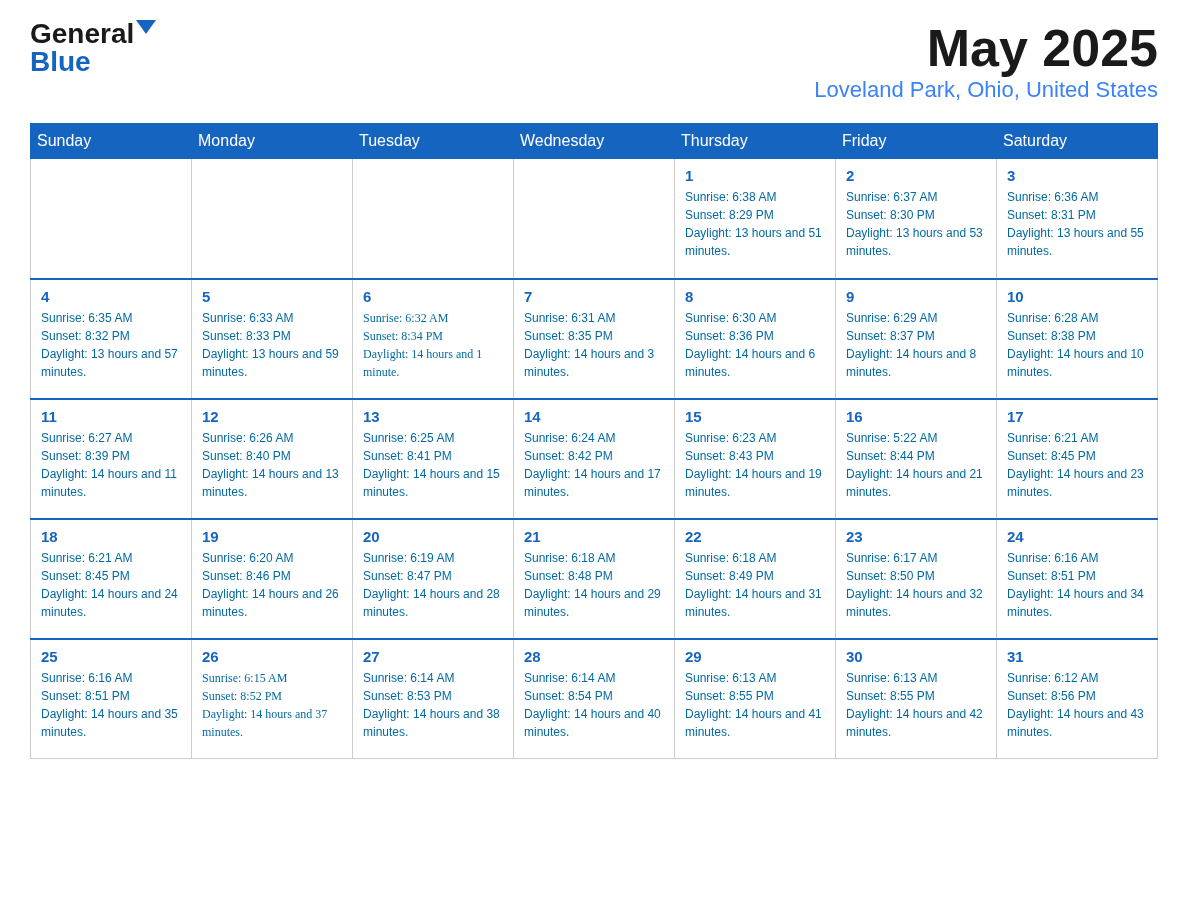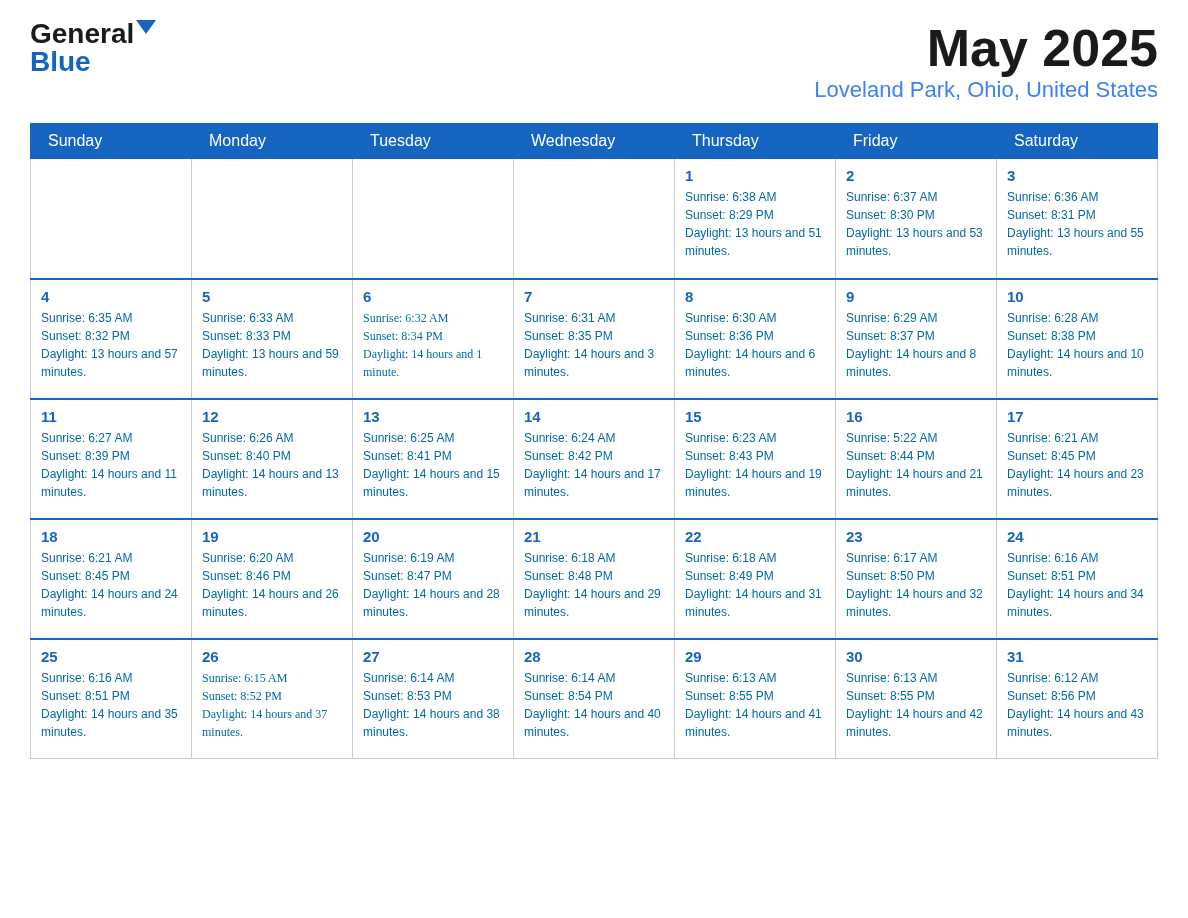--- a/index.html
+++ b/index.html
@@ -61,21 +61,21 @@
     .calendar {
       width: 100%;
       border-collapse: collapse;
       border: 1px solid #ccc;
     }
     .calendar th {
       background-color: #1565c0;
       color: #fff;
       font-size: 16px;
       font-weight: normal;
-      padding: 8px 17px;
+      padding: 8px 6px;
       text-align: left;
       border: 1px solid #1565c0;
     }
     .calendar td {
       vertical-align: top;
       padding: 8px 10px;
       border: 1px solid #ccc;
       font-size: 13px;
       color: #222;
       width: 14.28%;

